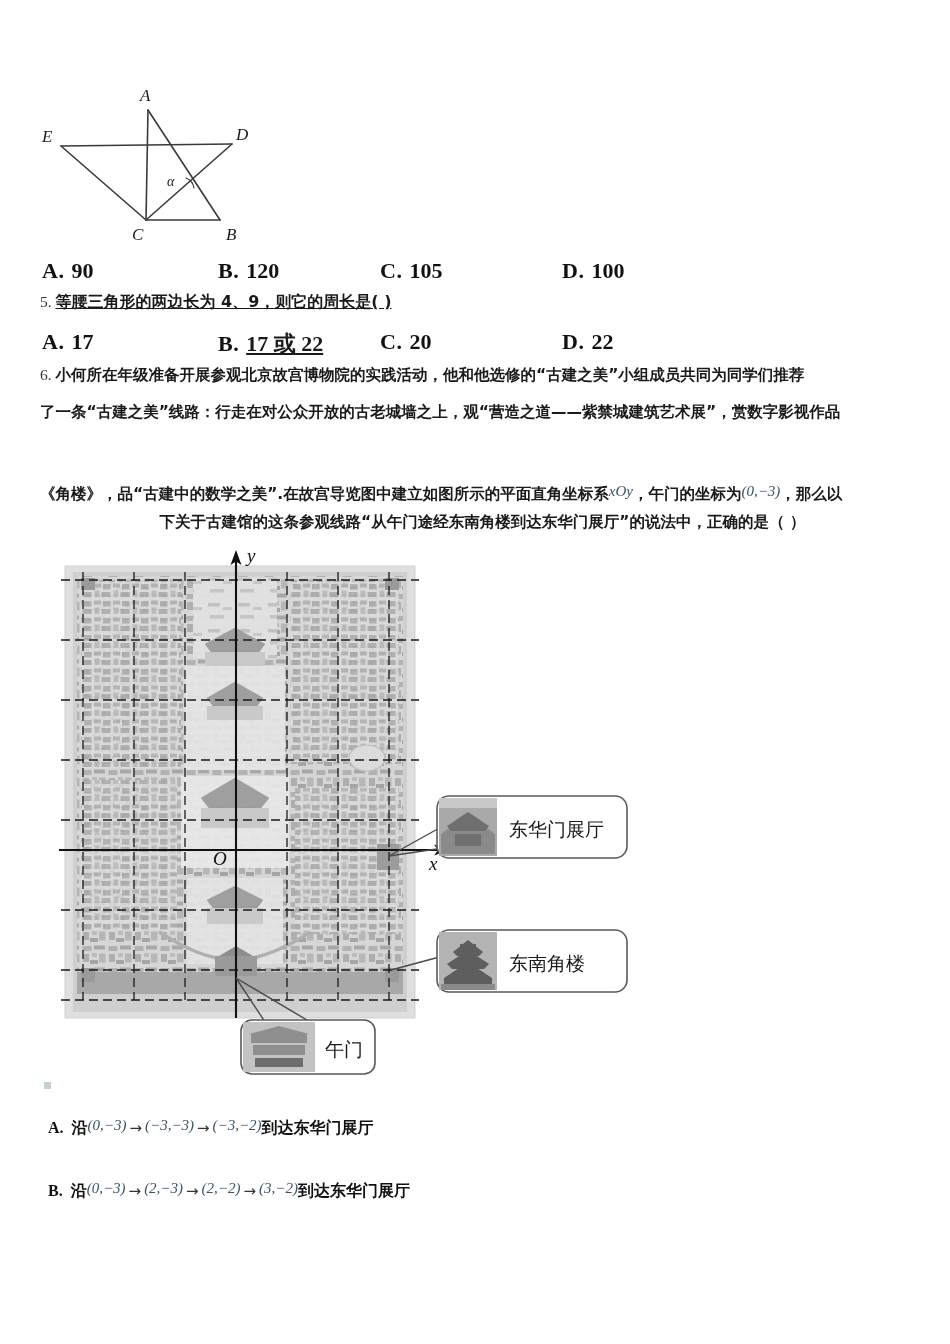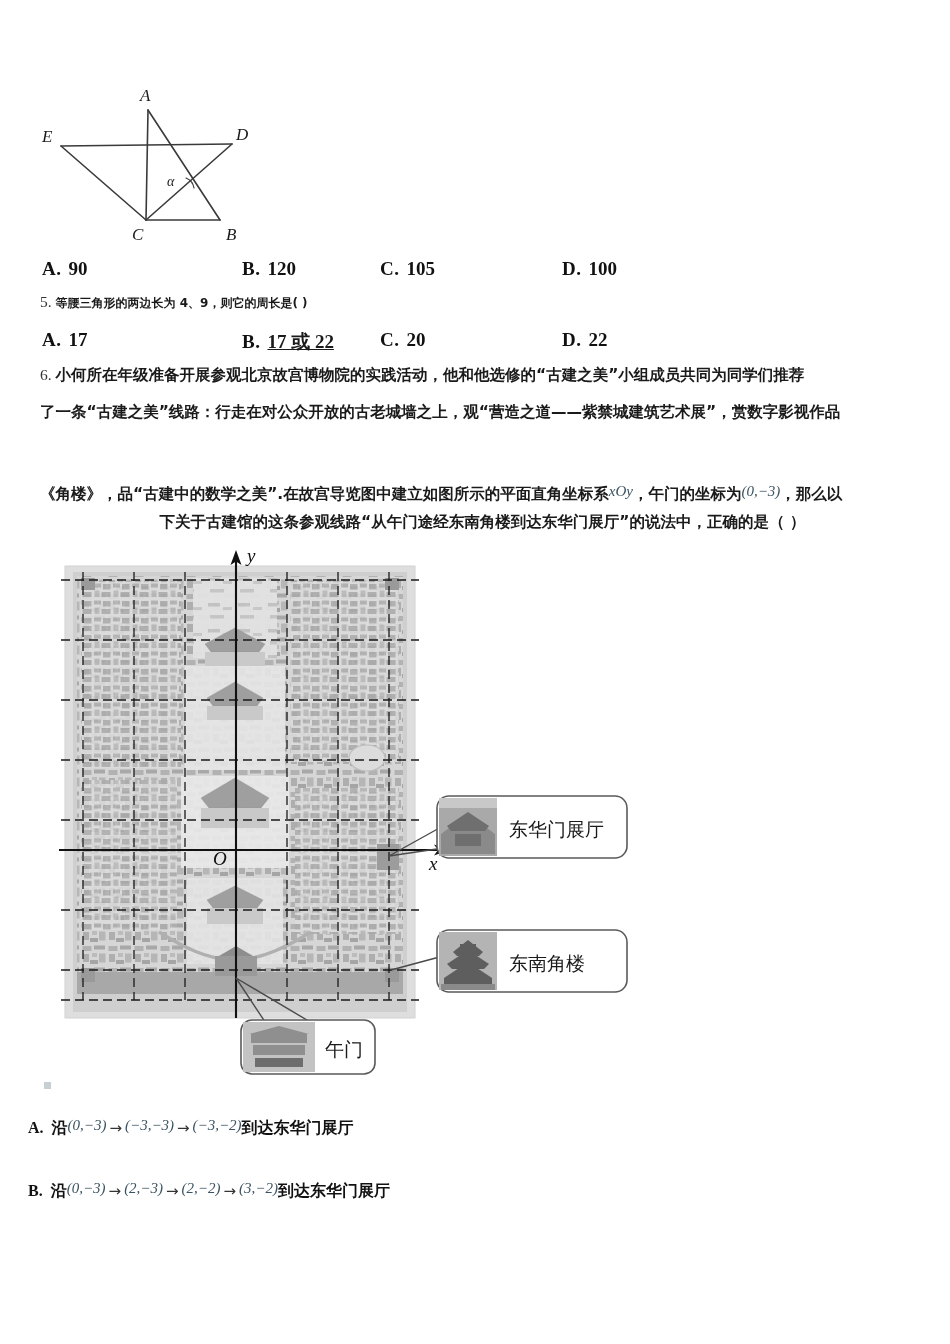--- a/index.html
+++ b/index.html
@@ -41,29 +41,29 @@
   
   .option-row {
     position: absolute;
     left: 42px;
     width: 880px;
     height: 26px;
   }
   .option-cell {
     position: absolute;
     white-space: nowrap;
-    font-size: 19px;
+    font-size: 22px;
   }
   .option-cell .opt-letter { margin-right: 7px; letter-spacing: 0.5px; }
   .option-cell .opt-val {
     font-family: "Liberation Serif", serif;
     font-weight: bold;
   }
   .oc-a { left: 0px; }
-  .oc-b { left: 176px; margin-left: 24px; }
+  .oc-b { left: 176px; }
   .oc-c { left: 338px; }
   .oc-d { left: 520px; }
 
   
   .qline {
     position: absolute;
     left: 40px;
     width: 885px;
     font-size: 15.5px;
     line-height: 1.5;
@@ -88,21 +88,21 @@
     left: 55px;
     top: 548px;
     width: 600px;
     height: 545px;
   }
   #map-figure svg { display: block; }
 
   
   .ans-line {
     position: absolute;
-    left: 28px;
+    left: 48px;
     font-size: 16px;
     white-space: nowrap;
   }
   .ans-line .opt-letter { margin-right: 8px; }
   .ans-line .yan {
     font-family: "DejaVu Sans", "Liberation Sans", sans-serif;
     font-weight: bold;
     font-size: 16px;
   }
   .ans-line .tail {
@@ -170,21 +170,21 @@
   <div class="option-cell oc-c">
     <span class="opt-letter">C.</span><span class="opt-val">105</span>
   </div>
   <div class="option-cell oc-d">
     <span class="opt-letter">D.</span><span class="opt-val">100</span>
   </div>
 </div>
 
 <div class="qline" style="top:290px;">
   <span class="qnum">5.</span>
-  <span class="cn" style="font-size:12px;">等腰三角形的两边长为 4、9，则它的周长是(        )</span>
+  <span class="cn" style="font-size:16px;text-decoration:underline;">等腰三角形的两边长为 4、9，则它的周长是(        )</span>
 </div>
 
 <div class="option-row" style="top:329px;">
   <div class="option-cell oc-a">
     <span class="opt-letter">A.</span><span class="opt-val">17</span>
   </div>
   <div class="option-cell oc-b">
     <span class="opt-letter">B.</span><span class="opt-val cn" style="font-weight:bold;text-decoration:underline;">17 或 22</span>
   </div>
   <div class="option-cell oc-c">

